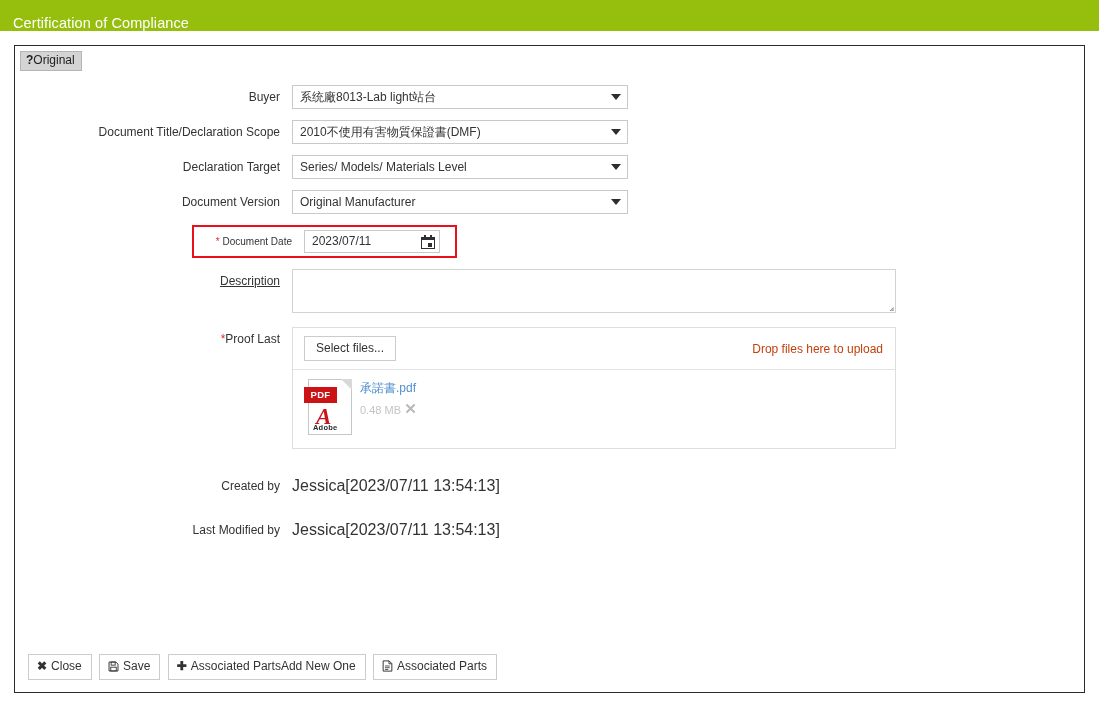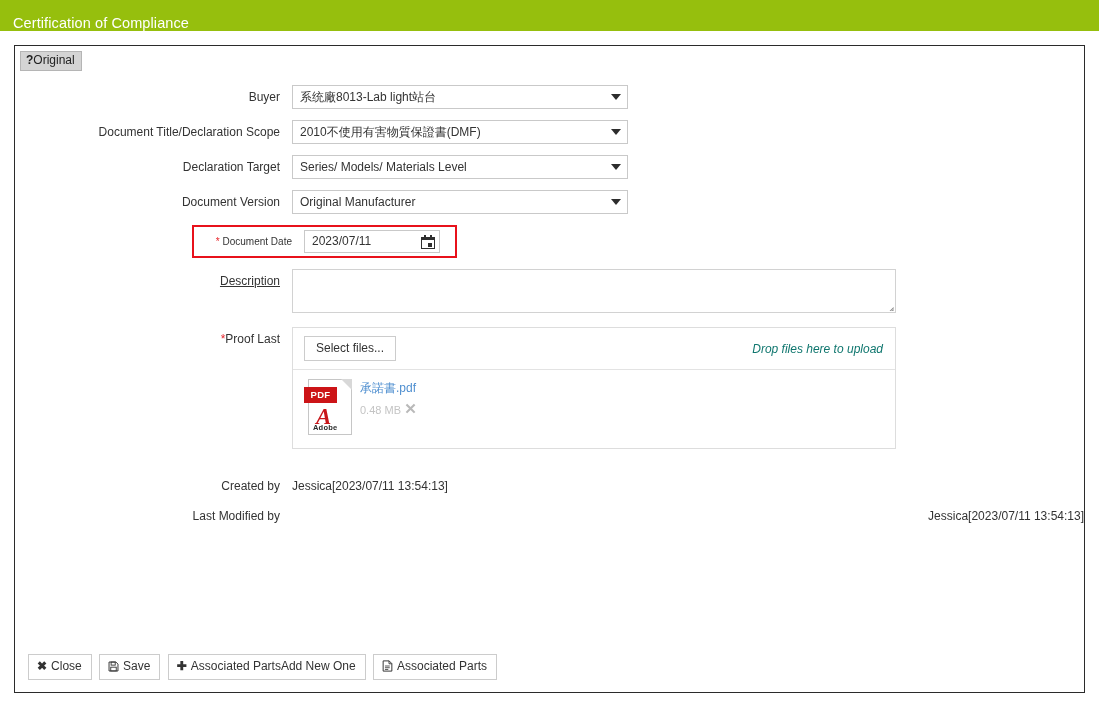--- a/index.html
+++ b/index.html
@@ -227,22 +227,21 @@
     background: #ffffff;
     font-size: 12px;
     color: #333333;
     padding: 5px 11px 6px 11px;
     font-family: "Liberation Sans", sans-serif;
     cursor: pointer;
     line-height: 12px;
   }
   .drop-hint {
     margin-left: auto;
-    color: #0f766e;
-    font-style: italic;
+    color: #c2410c;
     font-size: 12px;
     text-align: right;
   }
   .upload-body {
     height: 78px;
     padding: 9px 0 0 11px;
     box-sizing: border-box;
   }
   .file-item { display: flex; }
   
@@ -313,21 +312,21 @@
     font-size: 15px;
     line-height: 16px;
     margin-top: 5px;
     cursor: pointer;
     display: inline-block;
     font-weight: bold;
   }
 
   
   .ro-val {
-    font-size: 12px;
+    font-size: 16px;
     color: #333333;
     line-height: 22px;
   }
   .row-ro { margin-bottom: 6px; }
   .row-ro .lbl { line-height: 22px; }
 
   
   .footer {
     position: absolute;
     left: 0; right: 0; bottom: 0;
@@ -468,21 +467,21 @@
             </div>
           </div>
         </div>
       </div>
 
       <div class="row row-ro" style="margin-top:26px;">
         <div class="lbl">Created by</div>
         <div class="ctl ro-val">Jessica[2023/07/11 13:54:13]</div>
       </div>
 
-      <div class="row row-ro" style="margin-top:8px;justify-content:space-between;">
+      <div class="row row-ro" style="margin-top:22px;">
         <div class="lbl">Last Modified by</div>
         <div class="ctl ro-val">Jessica[2023/07/11 13:54:13]</div>
       </div>
 
     </div>
 
     <div class="footer">
 
       <button class="btn"><span class="bi">✖</span><span>Close</span></button>
 

